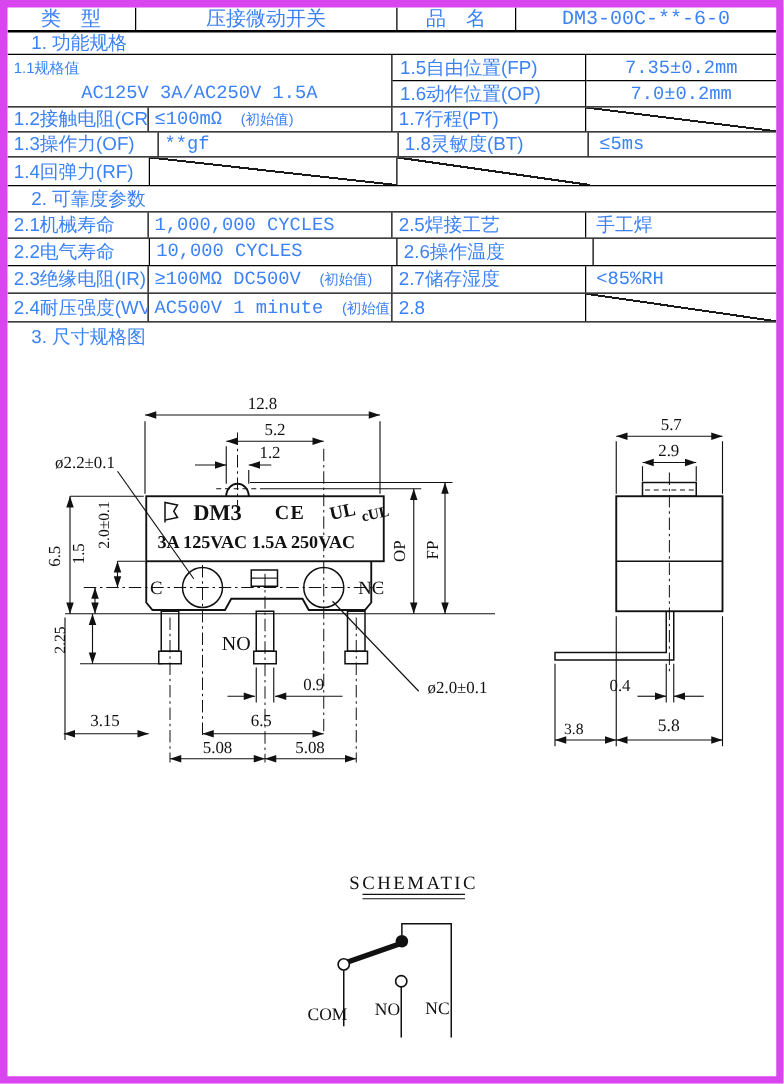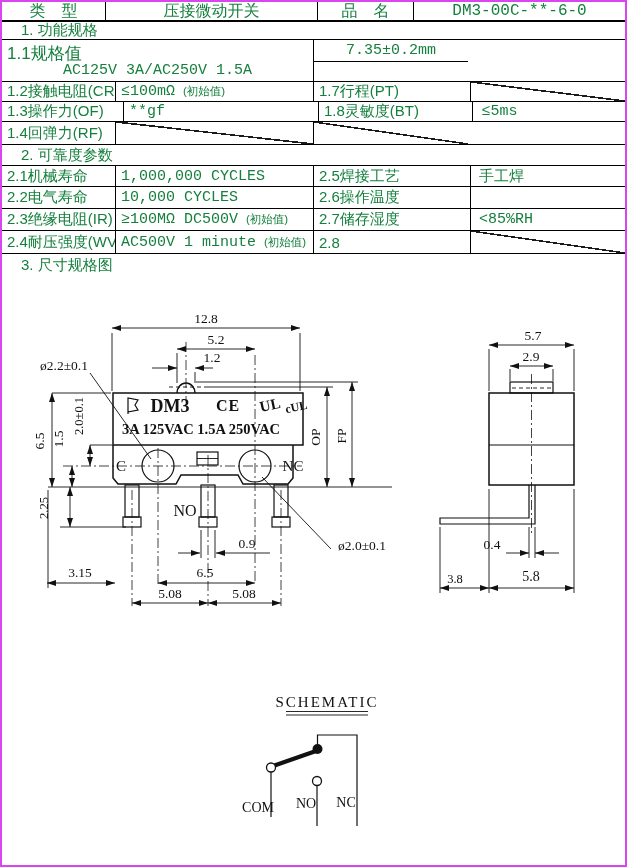--- a/index.html
+++ b/index.html
@@ -1,36 +1,36 @@
 <!DOCTYPE html>
 <html><head>
 <meta charset="utf-8">
 <style>
   html,body{margin:0;padding:0;background:#fff;}
   .page{
     position:relative;width:627px;height:867px;box-sizing:border-box;
-    border:2px solid #d946ef;background:#fff;color:#15803d;
+    border:6px solid #d946ef;background:#fff;color:#3b82f6;
     font-family:"Liberation Sans",sans-serif;overflow:hidden;
   }
   .r{display:flex;box-sizing:border-box;border-bottom:1px solid #000;}
   .r.thick{border-bottom-width:2px;}
   .c,.colwrap{box-sizing:border-box;border-right:1px solid #000;height:100%;}
   .c{display:flex;align-items:center;padding:0 0 0 5px;font-size:15px;white-space:nowrap;overflow:hidden;}
   .last{border-right:none !important;}
   .ctr{justify-content:center;padding:0;}
   .hd{font-size:16px;}
   .sec{padding-left:19px;}
   .en{font-family:Liberation Mono, monospace;}
-  .note{font-size:11.5px;margin-left:8px;}
+  .note{font-size:11.5px;margin-left:15px;}
   .colwrap{display:flex;flex-direction:column;}
   .subc{display:flex;align-items:center;padding-left:6px;font-size:15px;box-sizing:border-box;white-space:nowrap;overflow:hidden;}
   .subc.bb{border-bottom:1px solid #000;}
   .slash{background-image:linear-gradient(to right top,transparent calc(50% - 0.8px),#1a1a1a calc(50% - 0.8px),#1a1a1a calc(50% + 0.8px),transparent calc(50% + 0.8px));}
   .mergecell{position:relative;display:block;padding:0;}
-  .abs-tl{position:absolute;top:2px;left:5px;font-size:17px;}
+  .abs-tl{position:absolute;top:2px;left:5px;font-size:12px;}
   .abs-bc{position:absolute;bottom:2px;left:0;width:100%;text-align:center;font-size:15px;}
   .drawing{position:relative;height:589px;}
   svg{display:block;}
   .o{fill:none;stroke:#111;stroke-width:1.5;}
   .o2{fill:none;stroke:#111;stroke-width:1.2;}
   .thin{fill:none;stroke:#111;stroke-width:0.9;}
   .cl{fill:none;stroke:#111;stroke-width:0.8;stroke-dasharray:10 3 2 3;}
   .dsh{fill:none;stroke:#111;stroke-width:0.9;stroke-dasharray:4 3;}
   .dim{fill:none;stroke:#111;stroke-width:0.9;marker-start:url(#ar);marker-end:url(#ar);}
   .dime{fill:none;stroke:#111;stroke-width:0.9;marker-end:url(#ar);}
@@ -63,22 +63,27 @@
 
   <div class="r" style="height:18px">
     <div class="c sec last" style="width:623px">1. 功能规格</div>
   </div>
 
   <div class="r" style="height:42px">
     <div class="c mergecell" style="width:312px">
       <span class="abs-tl">1.1规格值</span>
       <span class="abs-bc en">AC125V 3A/AC250V 1.5A</span>
     </div>
+    <div class="colwrap" style="width:157px">
+      <div class="subc bb" style="height:22px">1.5自由位置(FP)</div>
+      <div class="subc" style="height:20px">1.6动作位置(OP)</div>
+    </div>
     <div class="colwrap last" style="width:154px">
       <div class="subc bb en" style="height:22px;justify-content:center;padding-left:0">7.35±0.2mm</div>
+      <div class="subc en" style="height:20px;justify-content:center;padding-left:0">7.0±0.2mm</div>
     </div>
   </div>
 
   <div class="r" style="height:20px">
     <div class="c" style="width:114px">1.2接触电阻(CR)</div>
     <div class="c" style="width:198px">
       <span class="en">≤100mΩ</span>
       <span class="note">(初始值)</span>
     </div>
     <div class="c" style="width:157px">1.7行程(PT)</div>

